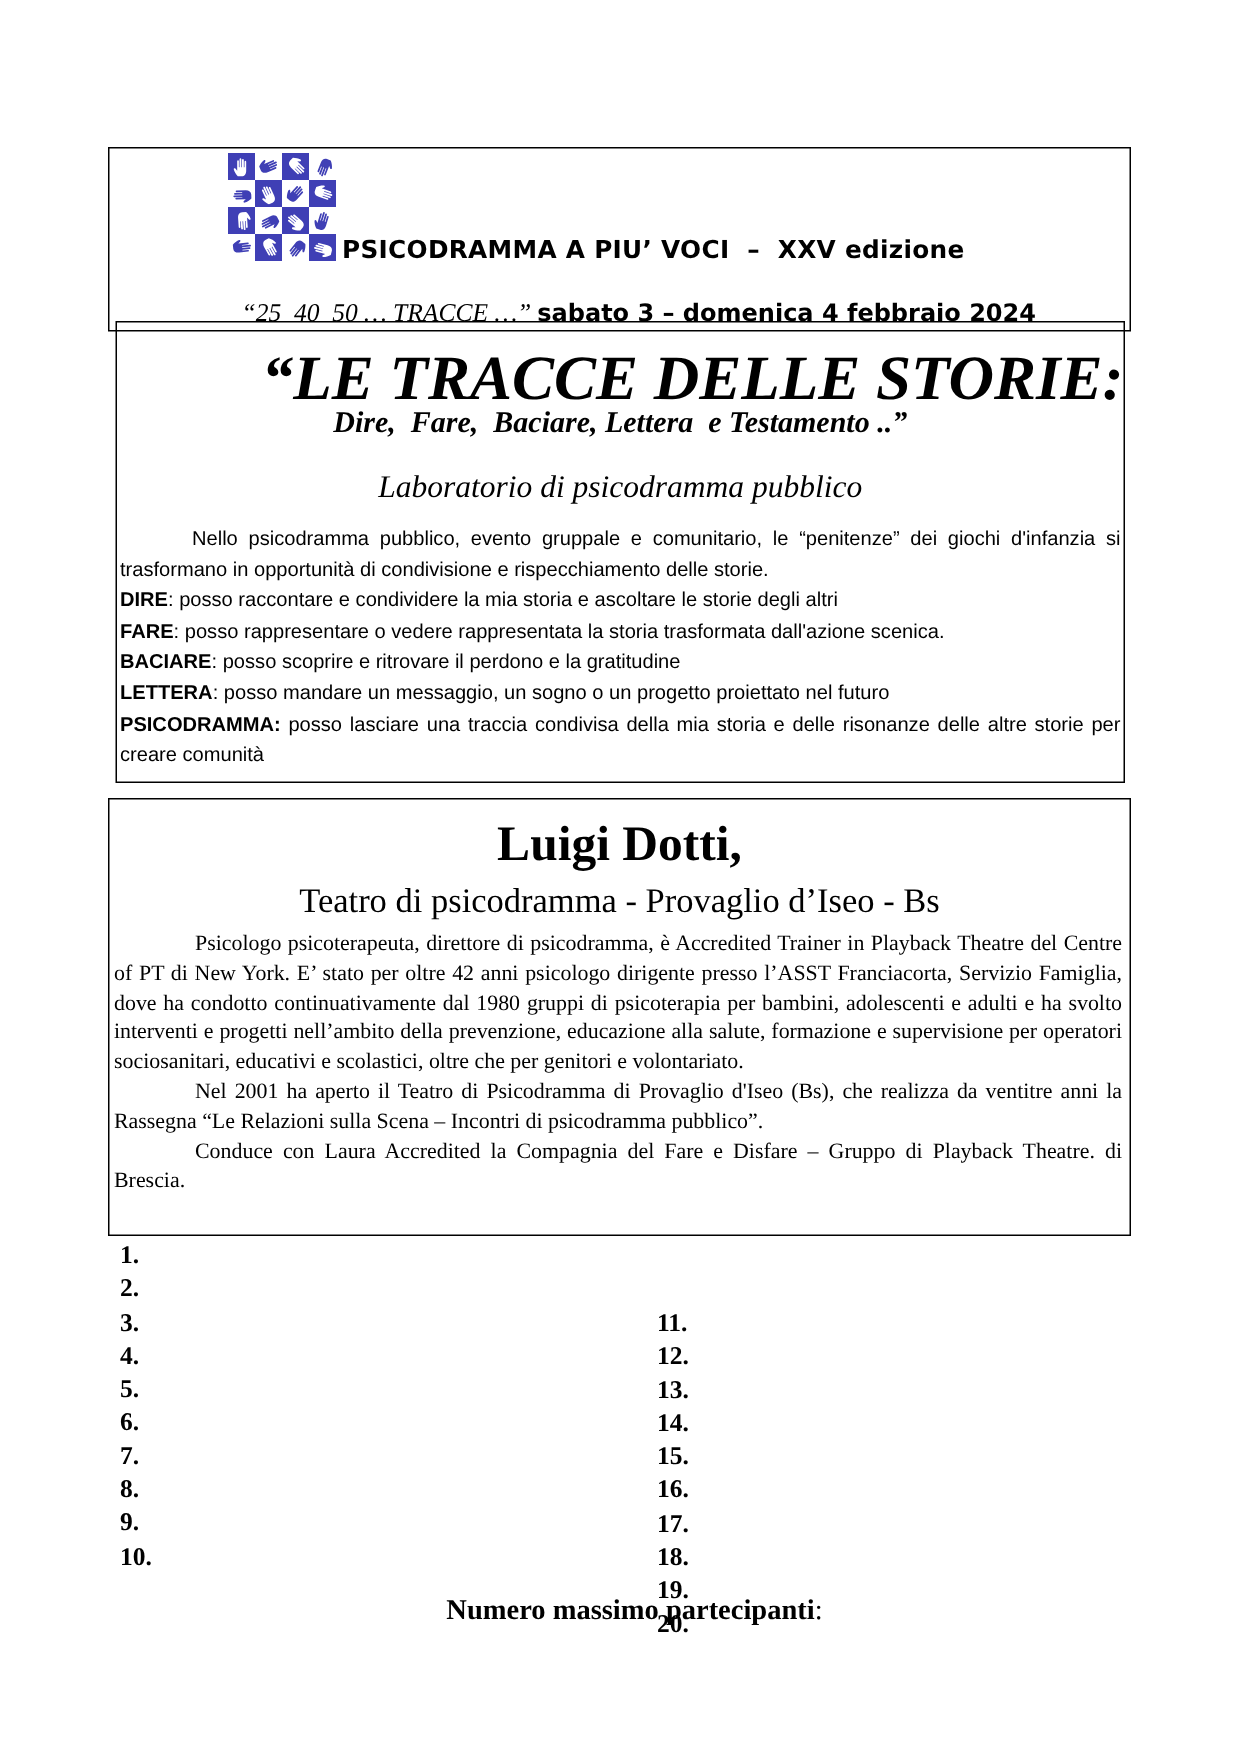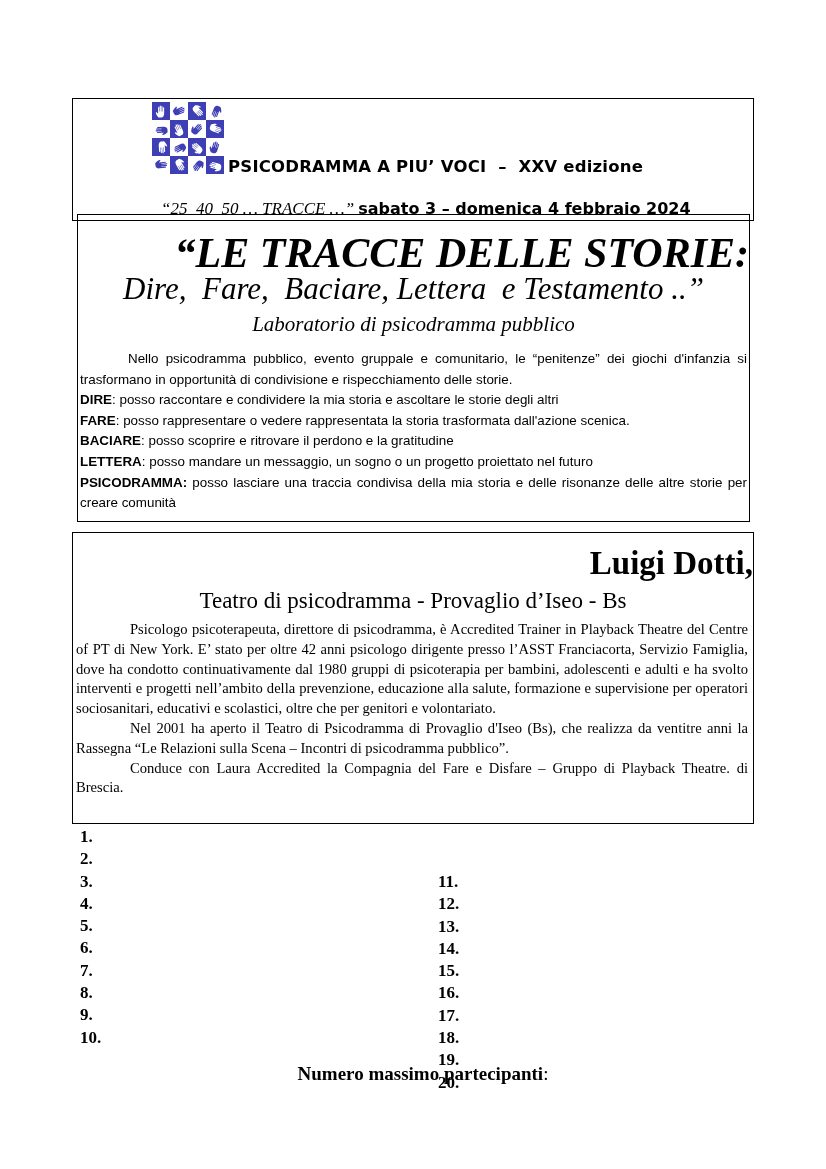--- a/index.html
+++ b/index.html
@@ -18,30 +18,30 @@
 
   .hdr-title { position: absolute; left: 155px; top: 58px; font-family: "DejaVu Sans", sans-serif;
                font-weight: bold; font-size: 16.5px; letter-spacing: 0.2px; white-space: pre; }
   .hdr-sub { position: absolute; left: 72px; top: 82px; white-space: pre; }
   .hdr-tagline { font-family: Liberation Serif, serif; font-style: italic; font-size: 17px; }
   .hdr-date { font-family: "DejaVu Sans", sans-serif; font-weight: bold; font-size: 16px; margin-left: 4px; }
 
   .main-title { position: absolute; left: 0; right: 0; top: 14px; text-align: right;
                 font-family: "Liberation Serif", serif; font-weight: bold; font-style: italic; font-size: 42px; }
   .sub-title { position: absolute; left: 0; right: 0; top: 56px; text-align: center;
-               font-family: "Liberation Serif", serif; font-weight: normal; font-style: italic; font-size: 31px; white-space: pre; }
+               font-family: "Liberation Serif", serif; font-weight: bold; font-style: italic; font-size: 20px; white-space: pre; }
   .lab-title { position: absolute; left: 0; right: 0; top: 97px; text-align: center;
                font-family: "Liberation Serif", serif; font-style: italic; font-size: 21px; }
   .intro { position: absolute; left: 2px; right: 2px; top: 134px; font-family: "Liberation Sans", sans-serif;
            font-size: 13.4px; line-height: 20.6px; }
   .intro p { margin: 0; text-align: justify; }
   .intro .indent { text-indent: 48px; }
   .intro b { font-weight: bold; }
 
-  .bio-name { position: absolute; left: 0; right: 0; top: 12px; text-align: right;
+  .bio-name { position: absolute; left: 0; right: 0; top: 12px; text-align: center;
               font-family: "Liberation Serif", serif; font-weight: bold; font-size: 33px; }
   .bio-place { position: absolute; left: 0; right: 0; top: 55px; text-align: center;
                font-family: Liberation Serif, serif; font-size: 23px; }
   .bio-text { position: absolute; left: 3px; right: 5px; top: 87px; font-family: "Liberation Serif", serif;
               font-size: 14.6px; line-height: 19.8px; }
   .bio-text p { margin: 0; text-align: justify; text-indent: 54px; font-family: Liberation Serif, serif; }
 
   .list { position: absolute; top: 826px; font-family: "Liberation Serif", serif; font-weight: bold;
           font-size: 17px; line-height: 22.3px; }
   #list-left { left: 80px; }

